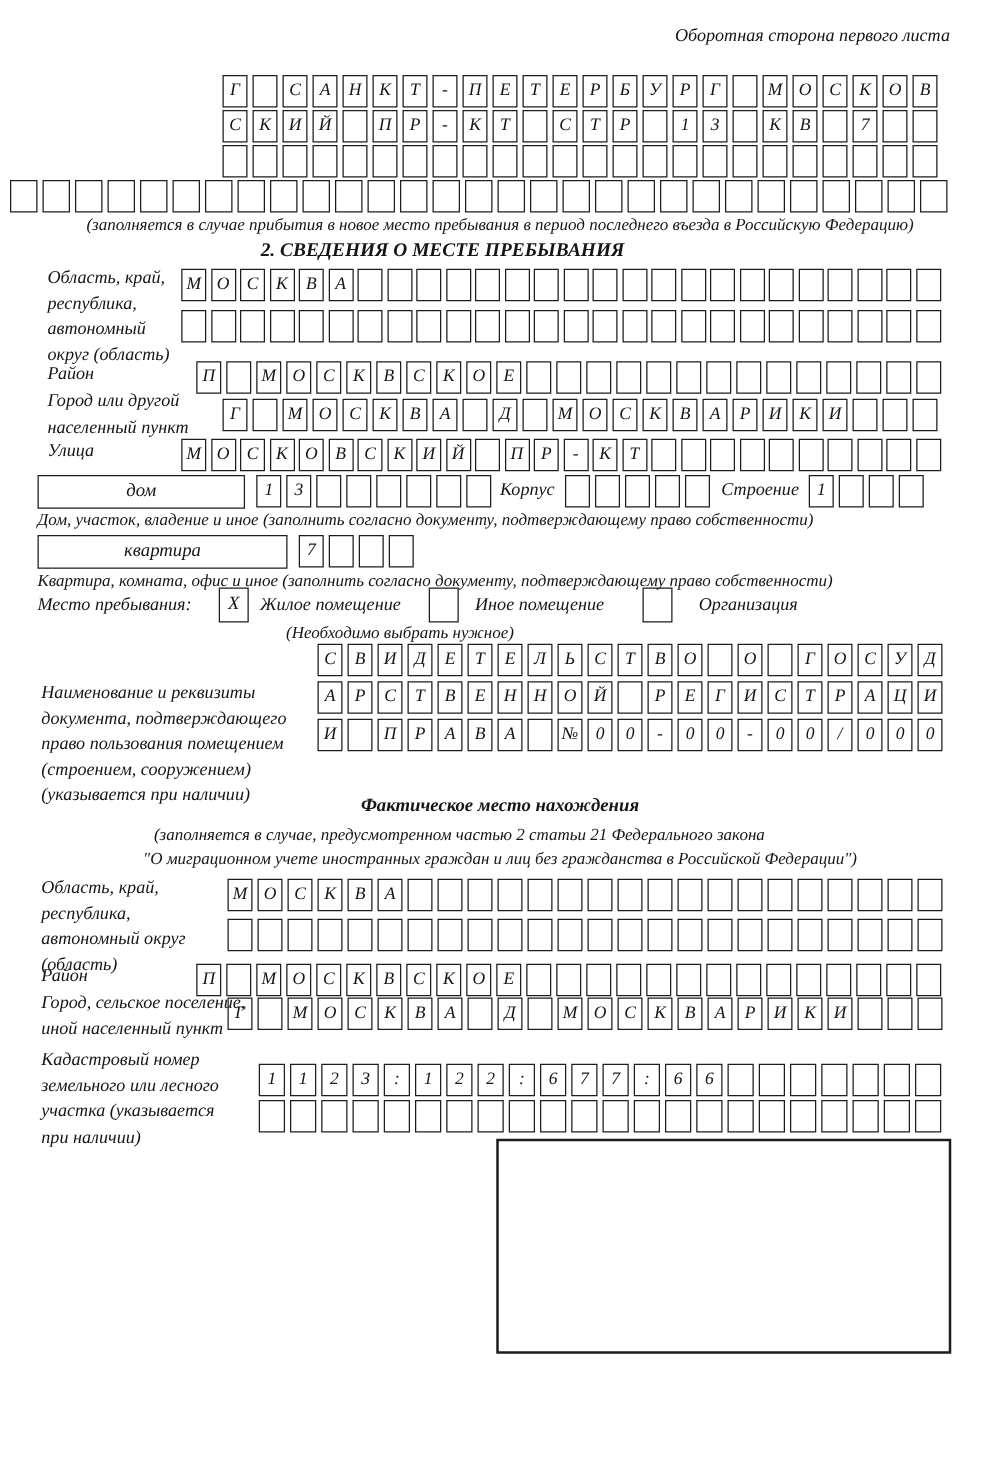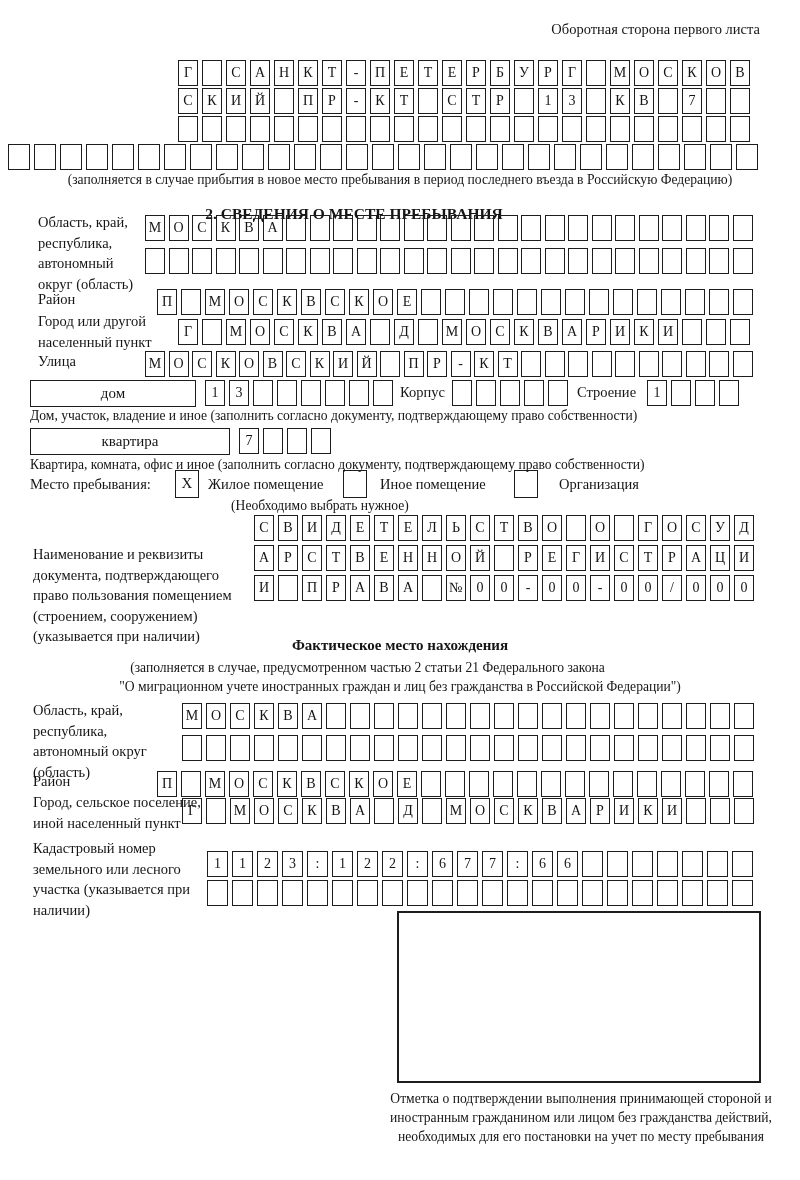--- a/index.html
+++ b/index.html
@@ -1,18 +1,18 @@
 <!DOCTYPE html>
 <html><head>
 <meta charset="utf-8">
 <style>
   html,body{margin:0;padding:0;background:#fff;overflow:hidden;}
   body{width:800px;height:1180px;font-family:"Liberation Serif","DejaVu Serif",serif;color:#151515;}
   #form{position:relative;width:800px;height:1180px;background:#fff;}
-  .abs{position:absolute;}
+  .abs{position:absolute;font-style:italic;}
   .lbl{font-size:14.5px;line-height:1.42;}
   .cap{font-size:13.6px;}
   .center{text-align:center;}
   .cellrow{white-space:nowrap;height:27px;}
   .cell{display:inline-block;box-sizing:border-box;width:20px;height:26px;border:1.6px solid #1d1d1d;
         margin-right:4px;text-align:center;font-size:14px;line-height:23px;vertical-align:top;
         font-family:"Liberation Serif","DejaVu Serif",serif;}
   .p235 .cell{width:20px;margin-right:3.5px;}
   .p25 .cell{width:21px;margin-right:4px;}
   .wide .cell{width:22px;margin-right:4px;}
@@ -29,21 +29,21 @@
 <div id="form">
 
   <div class="abs lbl" style="top:19px;right:40px;">Оборотная сторона первого листа</div>
 
   <div class="abs cellrow" style="left:178px;top:60px;"><span class="cell">Г</span><span class="cell"></span><span class="cell">С</span><span class="cell">А</span><span class="cell">Н</span><span class="cell">К</span><span class="cell">Т</span><span class="cell">-</span><span class="cell">П</span><span class="cell">Е</span><span class="cell">Т</span><span class="cell">Е</span><span class="cell">Р</span><span class="cell">Б</span><span class="cell">У</span><span class="cell">Р</span><span class="cell">Г</span><span class="cell"></span><span class="cell">М</span><span class="cell">О</span><span class="cell">С</span><span class="cell">К</span><span class="cell">О</span><span class="cell">В</span></div>
   <div class="abs cellrow" style="left:178px;top:88px;"><span class="cell">С</span><span class="cell">К</span><span class="cell">И</span><span class="cell">Й</span><span class="cell"></span><span class="cell">П</span><span class="cell">Р</span><span class="cell">-</span><span class="cell">К</span><span class="cell">Т</span><span class="cell"></span><span class="cell">С</span><span class="cell">Т</span><span class="cell">Р</span><span class="cell"></span><span class="cell">1</span><span class="cell">3</span><span class="cell"></span><span class="cell">К</span><span class="cell">В</span><span class="cell"></span><span class="cell">7</span><span class="cell"></span><span class="cell"></span></div>
   <div class="abs cellrow" style="left:178px;top:116px;"><span class="cell"></span><span class="cell"></span><span class="cell"></span><span class="cell"></span><span class="cell"></span><span class="cell"></span><span class="cell"></span><span class="cell"></span><span class="cell"></span><span class="cell"></span><span class="cell"></span><span class="cell"></span><span class="cell"></span><span class="cell"></span><span class="cell"></span><span class="cell"></span><span class="cell"></span><span class="cell"></span><span class="cell"></span><span class="cell"></span><span class="cell"></span><span class="cell"></span><span class="cell"></span><span class="cell"></span></div>
   <div class="abs cellrow wide" style="left:8px;top:144px;"><span class="cell"></span><span class="cell"></span><span class="cell"></span><span class="cell"></span><span class="cell"></span><span class="cell"></span><span class="cell"></span><span class="cell"></span><span class="cell"></span><span class="cell"></span><span class="cell"></span><span class="cell"></span><span class="cell"></span><span class="cell"></span><span class="cell"></span><span class="cell"></span><span class="cell"></span><span class="cell"></span><span class="cell"></span><span class="cell"></span><span class="cell"></span><span class="cell"></span><span class="cell"></span><span class="cell"></span><span class="cell"></span><span class="cell"></span><span class="cell"></span><span class="cell"></span><span class="cell"></span></div>
   <div class="abs cap center" style="left:0;top:172px;width:800px;">(заполняется в случае прибытия в новое место пребывания в период последнего въезда в Российскую Федерацию)</div>
 
-  <div class="abs title center" style="left:0;top:205px;width:708px;">2. СВЕДЕНИЯ О МЕСТЕ ПРЕБЫВАНИЯ</div>
+  <div class="abs title center" style="left:0;top:192px;width:708px;">2. СВЕДЕНИЯ О МЕСТЕ ПРЕБЫВАНИЯ</div>
 
   <div class="abs lbl" style="left:38px;top:212px;width:112px;">Область, край, республика, автономный округ (область)</div>
   <div class="abs cellrow p235" style="left:145px;top:215px;"><span class="cell">М</span><span class="cell">О</span><span class="cell">С</span><span class="cell">К</span><span class="cell">В</span><span class="cell">А</span><span class="cell"></span><span class="cell"></span><span class="cell"></span><span class="cell"></span><span class="cell"></span><span class="cell"></span><span class="cell"></span><span class="cell"></span><span class="cell"></span><span class="cell"></span><span class="cell"></span><span class="cell"></span><span class="cell"></span><span class="cell"></span><span class="cell"></span><span class="cell"></span><span class="cell"></span><span class="cell"></span><span class="cell"></span><span class="cell"></span></div>
   <div class="abs cellrow p235" style="left:145px;top:248px;"><span class="cell"></span><span class="cell"></span><span class="cell"></span><span class="cell"></span><span class="cell"></span><span class="cell"></span><span class="cell"></span><span class="cell"></span><span class="cell"></span><span class="cell"></span><span class="cell"></span><span class="cell"></span><span class="cell"></span><span class="cell"></span><span class="cell"></span><span class="cell"></span><span class="cell"></span><span class="cell"></span><span class="cell"></span><span class="cell"></span><span class="cell"></span><span class="cell"></span><span class="cell"></span><span class="cell"></span><span class="cell"></span><span class="cell"></span></div>
 
   <div class="abs lbl" style="left:38px;top:289px;">Район</div>
   <div class="abs cellrow" style="left:157px;top:289px;"><span class="cell">П</span><span class="cell"></span><span class="cell">М</span><span class="cell">О</span><span class="cell">С</span><span class="cell">К</span><span class="cell">В</span><span class="cell">С</span><span class="cell">К</span><span class="cell">О</span><span class="cell">Е</span><span class="cell"></span><span class="cell"></span><span class="cell"></span><span class="cell"></span><span class="cell"></span><span class="cell"></span><span class="cell"></span><span class="cell"></span><span class="cell"></span><span class="cell"></span><span class="cell"></span><span class="cell"></span><span class="cell"></span><span class="cell"></span></div>
 
   <div class="abs lbl" style="left:38px;top:311px;width:145px;">Город или другой населенный пункт</div>
   <div class="abs cellrow" style="left:178px;top:319px;"><span class="cell">Г</span><span class="cell"></span><span class="cell">М</span><span class="cell">О</span><span class="cell">С</span><span class="cell">К</span><span class="cell">В</span><span class="cell">А</span><span class="cell"></span><span class="cell">Д</span><span class="cell"></span><span class="cell">М</span><span class="cell">О</span><span class="cell">С</span><span class="cell">К</span><span class="cell">В</span><span class="cell">А</span><span class="cell">Р</span><span class="cell">И</span><span class="cell">К</span><span class="cell">И</span><span class="cell"></span><span class="cell"></span><span class="cell"></span></div>
@@ -89,15 +89,14 @@
   <div class="abs cellrow" style="left:157px;top:771px;"><span class="cell">П</span><span class="cell"></span><span class="cell">М</span><span class="cell">О</span><span class="cell">С</span><span class="cell">К</span><span class="cell">В</span><span class="cell">С</span><span class="cell">К</span><span class="cell">О</span><span class="cell">Е</span><span class="cell"></span><span class="cell"></span><span class="cell"></span><span class="cell"></span><span class="cell"></span><span class="cell"></span><span class="cell"></span><span class="cell"></span><span class="cell"></span><span class="cell"></span><span class="cell"></span><span class="cell"></span><span class="cell"></span><span class="cell"></span></div>
 
   <div class="abs lbl" style="left:33px;top:792px;width:180px;">Город, сельское поселение, иной населенный пункт</div>
   <div class="abs cellrow" style="left:182px;top:798px;"><span class="cell">Г</span><span class="cell"></span><span class="cell">М</span><span class="cell">О</span><span class="cell">С</span><span class="cell">К</span><span class="cell">В</span><span class="cell">А</span><span class="cell"></span><span class="cell">Д</span><span class="cell"></span><span class="cell">М</span><span class="cell">О</span><span class="cell">С</span><span class="cell">К</span><span class="cell">В</span><span class="cell">А</span><span class="cell">Р</span><span class="cell">И</span><span class="cell">К</span><span class="cell">И</span><span class="cell"></span><span class="cell"></span><span class="cell"></span></div>
 
   <div class="abs lbl" style="left:33px;top:838px;width:160px;">Кадастровый номер земельного или лесного участка (указывается при наличии)</div>
   <div class="abs cellrow p25" style="left:207px;top:851px;"><span class="cell">1</span><span class="cell">1</span><span class="cell">2</span><span class="cell">3</span><span class="cell">:</span><span class="cell">1</span><span class="cell">2</span><span class="cell">2</span><span class="cell">:</span><span class="cell">6</span><span class="cell">7</span><span class="cell">7</span><span class="cell">:</span><span class="cell">6</span><span class="cell">6</span><span class="cell"></span><span class="cell"></span><span class="cell"></span><span class="cell"></span><span class="cell"></span><span class="cell"></span><span class="cell"></span></div>
   <div class="abs cellrow p25" style="left:207px;top:880px;"><span class="cell"></span><span class="cell"></span><span class="cell"></span><span class="cell"></span><span class="cell"></span><span class="cell"></span><span class="cell"></span><span class="cell"></span><span class="cell"></span><span class="cell"></span><span class="cell"></span><span class="cell"></span><span class="cell"></span><span class="cell"></span><span class="cell"></span><span class="cell"></span><span class="cell"></span><span class="cell"></span><span class="cell"></span><span class="cell"></span><span class="cell"></span><span class="cell"></span></div>
 
   <div class="abs stamp" style="left:397px;top:911px;width:364px;height:172px;"></div>
-  <div class="abs cap center" style="left:372px;top:1090px;width:418px;line-height:1.38;">Отметка о подтверждении выполнения принимающей стороной и иностранным гражданином или лицом без гражданства действий, необходимых для его постановки на учет по месту пребывания</div>
 
 </div>
 
 </body></html>

